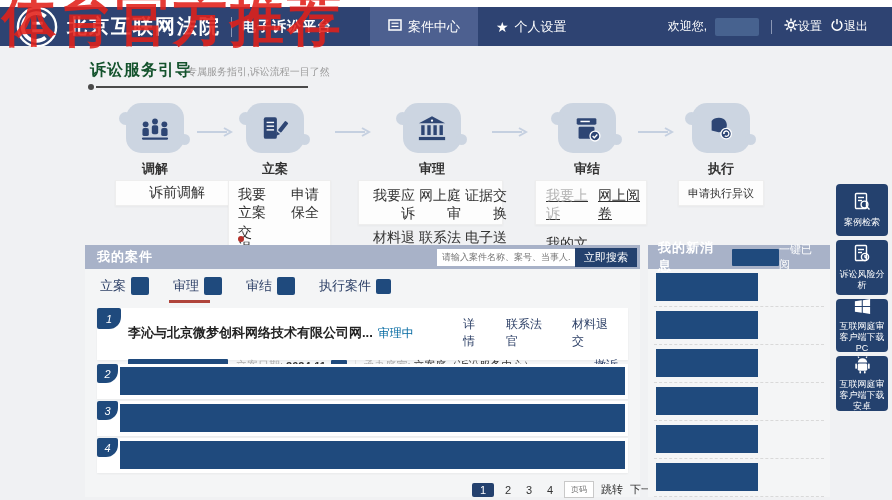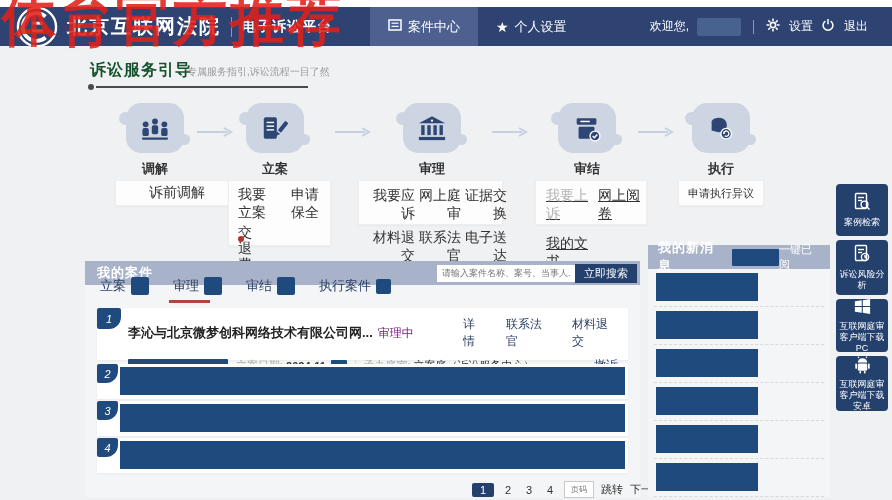--- a/index.html
+++ b/index.html
@@ -18,21 +18,21 @@
   .court{font-size:20px;font-weight:bold;letter-spacing:2px;}
   .bdiv{width:1px;height:20px;background:#8a97b5;margin:0 10px;}
   .plat{font-size:14px;font-weight:bold;letter-spacing:1px;}
   .nav{display:flex;height:100%;margin-left:38px;}
   .nav-item{display:flex;align-items:center;gap:6px;padding:0 18px;font-size:13px;cursor:pointer;}
   .nav-item.active{background:#4d6090;}
   .star{font-size:14px;line-height:1;}
   .nav-right{margin-left:auto;display:flex;align-items:center;gap:8px;padding-right:24px;font-size:12px;}
   .name-redacted{width:44px;height:18px;background:#47628f;border-radius:2px;}
   .vdiv{width:1px;height:14px;background:#8a97b5;margin:0 4px;}
-  .nav-link{display:flex;align-items:center;gap:9px;cursor:pointer;}
+  .nav-link{display:flex;align-items:center;gap:0;cursor:pointer;}
   
   .guide-title{position:absolute;left:90px;top:60px;font-size:16px;font-weight:bold;color:#14532d;letter-spacing:1px;}
   .guide-sub{position:absolute;left:187px;top:65px;font-size:10px;color:#9a9a9a;}
   .guide-line{position:absolute;left:96px;top:86px;width:212px;height:2px;background:#4a4a4a;}
   .guide-dot{position:absolute;left:88px;top:84px;width:6px;height:6px;border-radius:50%;background:#4a4a4a;}
   .step{position:absolute;width:84px;text-align:center;}
   .blob{width:58px;height:50px;margin:0 auto;background:#ccd5e1;border-radius:15px;position:relative;
         display:flex;align-items:center;justify-content:center;}
   .blob:before{content:"";position:absolute;left:-7px;top:9px;width:13px;height:13px;border-radius:50%;background:#ccd5e1;}
   .blob:after{content:"";position:absolute;right:-6px;bottom:8px;width:11px;height:11px;border-radius:50%;background:#ccd5e1;}
@@ -48,38 +48,38 @@
   .fees-wrap{width:14px;line-height:16px;margin-top:2px;word-break:break-all;}
   .red-dot{position:absolute;left:9px;bottom:3px;width:6px;height:6px;border-radius:50%;background:#b5312a;}
   .card-trial{left:358px;top:180px;width:145px;height:45px;padding:6px 0 0 10px;box-sizing:border-box;}
   .trial-grid{display:grid;grid-template-columns:46px 46px 46px;row-gap:6px;column-gap:0;text-align:right;}
   .card-conclude{left:535px;top:180px;width:112px;height:45px;padding:6px 0 0 10px;box-sizing:border-box;}
   .conclude-grid{display:grid;grid-template-columns:52px 48px;row-gap:12px;text-decoration:underline;}
   .link-disabled{color:#b3b3b3 !important;cursor:default;}
   .card-execution{left:678px;top:180px;width:84px;height:24px;display:flex;align-items:center;justify-content:center;font-size:11px;}
   
   .panel-head{position:absolute;height:24px;background:#a8b2c8;display:flex;align-items:center;color:#fff;}
-  .cases-head{left:85px;top:245px;width:555px;margin-top:16px;}
+  .cases-head{left:85px;top:245px;width:555px;}
   .cases-head .ph-title{font-size:13px;font-weight:bold;margin-left:12px;letter-spacing:1px;}
   .search-box{margin-left:auto;display:flex;align-items:center;}
   .search-input{width:128px;height:17px;border:none;background:#fff;font-size:9px;padding:0 5px;outline:none;color:#333;}
   .search-btn{height:19px;background:#24416e;color:#fff;font-size:11px;border:none;padding:0 9px;cursor:pointer;margin-right:3px;}
   .cases-body{position:absolute;left:85px;top:269px;width:555px;height:228px;background:#f4f5f6;}
   .tabs{position:absolute;left:100px;top:277px;display:flex;align-items:flex-start;gap:24px;font-size:13px;color:#2c3f66;}
   .tab{display:flex;align-items:center;gap:5px;cursor:pointer;padding-bottom:6px;position:relative;}
   .tab-badge{width:18px;height:18px;background:#1f4a7d;border-radius:2px;}
   .tab.active:after{content:"";position:absolute;left:-4px;right:12px;bottom:-2px;height:3px;background:#b0453c;}
   .case-row{position:absolute;left:97px;width:531px;background:#fff;box-shadow:0 1px 2px rgba(0,0,0,.05);}
   .row-badge{position:absolute;left:0;top:0;width:24px;height:21px;background:#1f4a7d;color:#fff;
     font-size:11px;font-style:italic;display:flex;align-items:center;justify-content:center;
     border-radius:2px 2px 12px 2px;}
   .row1{top:308px;height:52px;}
   .row1-line1{display:flex;align-items:center;padding:8px 10px 0 31px;}
   .case-title{font-size:13px;font-weight:bold;color:#222;width:258px;}
-  .case-status{font-size:12px;color:#701a75;width:88px;}
+  .case-status{font-size:12px;color:#0369a1;width:88px;}
   .case-actions{margin-left:auto;display:flex;gap:20px;font-size:12px;color:#2c3f66;}
   .case-actions span{cursor:pointer;}
   .row1-line2{display:flex;align-items:center;padding:7px 10px 0 31px;font-size:11px;}
   .blur-bar{background:#1f4a7d;border-radius:1px;}
   .case-no-blur{width:100px;height:13px;margin-right:8px;}
   .meta-label{color:#aaa;margin-right:3px;}
   .meta-val{color:#333;font-weight:bold;}
   .date-blur{display:inline-block;width:16px;height:11px;vertical-align:middle;margin-left:1px;}
   .meta-div{width:1px;height:11px;background:#ddd;margin:0 8px;}
   .withdraw{margin-left:auto;color:#2c3f66;cursor:pointer;font-size:12px;}

